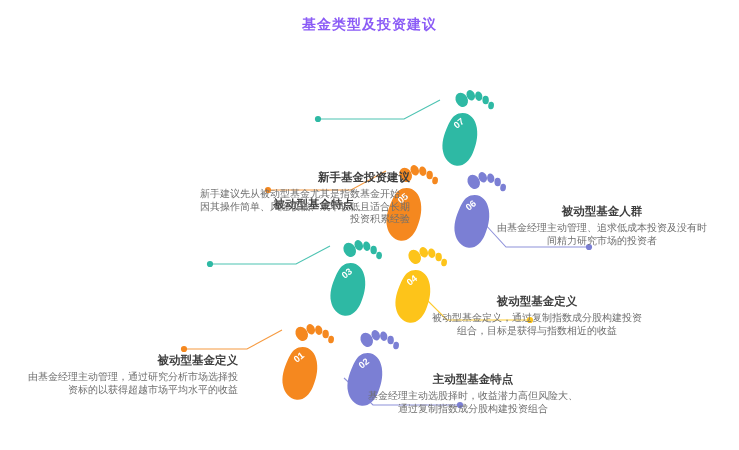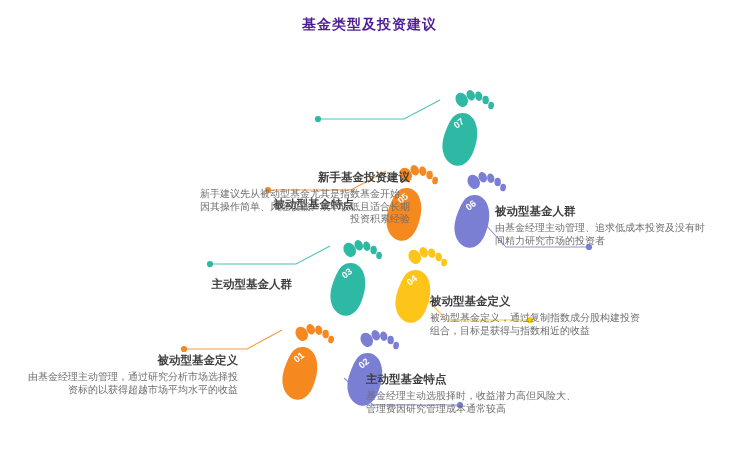--- a/index.html
+++ b/index.html
@@ -59,37 +59,37 @@
   .block .body {
     font-size: 10px;
     color: #6f6f6f;
     line-height: 12.5px;
     margin-top: 3px;
   }
   .block.right-text {
     text-align: right;
   }
   .block.left-text {
-    text-align: left;
+    text-align: center;
   }
 
   
   .foot-num {
     font-family: "Liberation Sans", "DejaVu Sans", sans-serif;
     font-size: 15px;
     font-weight: bold;
     fill: #ffffff;
   }
 </style>
 </head>
 <body>
 
 <div id="canvas" style="background: rgb(255, 255, 255);">
 
-  <div class="page-title" style="color: #4c1d95;">基金类型及投资建议</div>
+  <div class="page-title" style="color: #8b5cf6;">基金类型及投资建议</div>
 
   <svg id="connectors" viewBox="0 0 739 450" xmlns="http://www.w3.org/2000/svg">
 
     <g>
       <path d="M184,349 L247,349 L282,330" fill="none" stroke="#F5881F" stroke-width="1.1" opacity="0.85"></path>
       <circle cx="184" cy="349" r="3.1" fill="#F5881F"></circle>
     </g>
 
     <g>
       <path d="M344,378 L373,405 L460,405" fill="none" stroke="#7B7FD4" stroke-width="1.1" opacity="0.85"></path>
@@ -179,25 +179,24 @@
     </g>
   </svg>
 
   <div class="block right-text" style="left:24px; top:352px; width:214px;">
     <div class="head">被动型基金定义</div>
     <div class="body">由基金经理主动管理，通过研究分析市场选择投资标的以获得超越市场平均水平的收益</div>
   </div>
 
   <div class="block left-text" style="left:366px; top:371px; width:214px;">
     <div class="head">主动型基金特点</div>
-    <div class="body">基金经理主动选股择时，收益潜力高但风险大、管理费因研究管理成本通常较高</div>
+    <div class="body">基金经理主动选股择时，收益潜力高但风险大、通过复制指数成分股构建投资组合</div>
   </div>
 
   <div class="block right-text" style="left:78px; top:276px; width:214px;">
-    <div class="head">主动型基金人群</div>
   </div>
 
   <div class="block left-text" style="left:430px; top:293px; width:214px;">
     <div class="head">被动型基金定义</div>
     <div class="body">被动型基金定义，通过复制指数成分股构建投资组合，目标是获得与指数相近的收益</div>
   </div>
 
   <div class="block right-text" style="left:140px; top:196px; width:214px;">
     <div class="head">被动型基金特点</div>
   </div>

